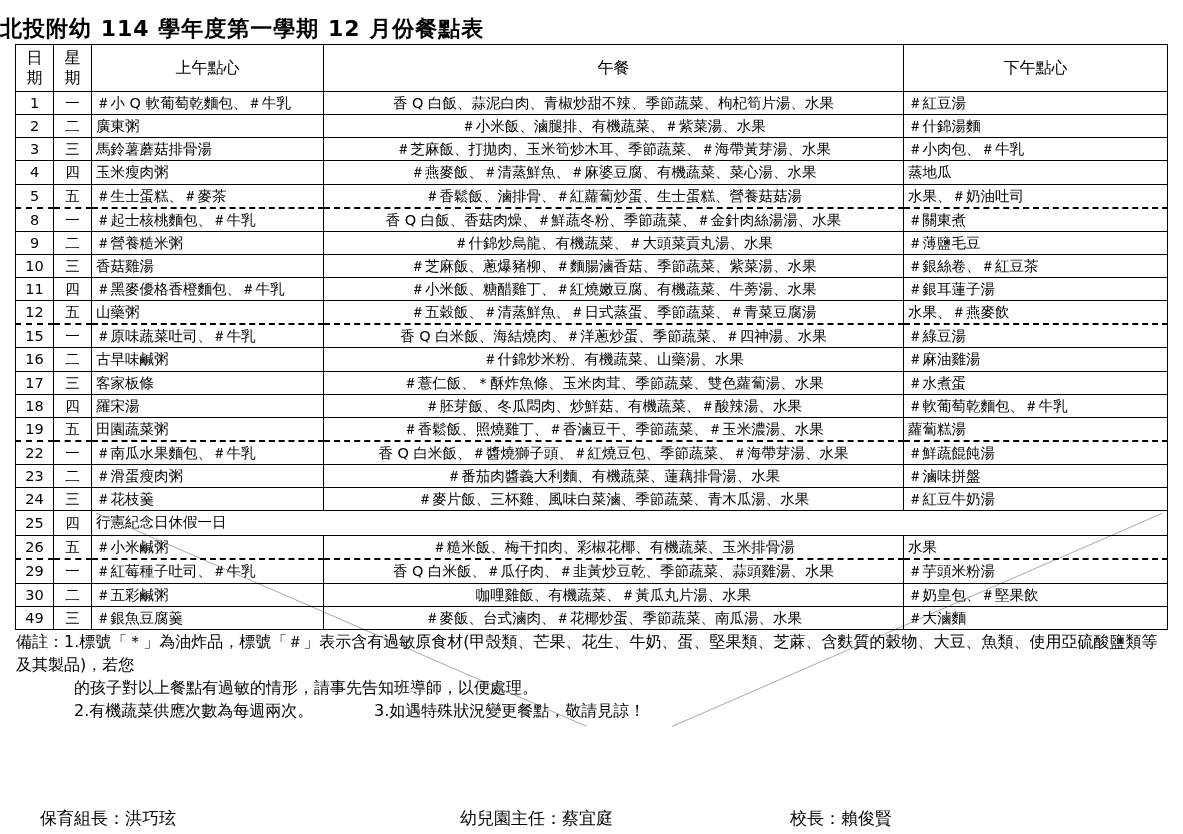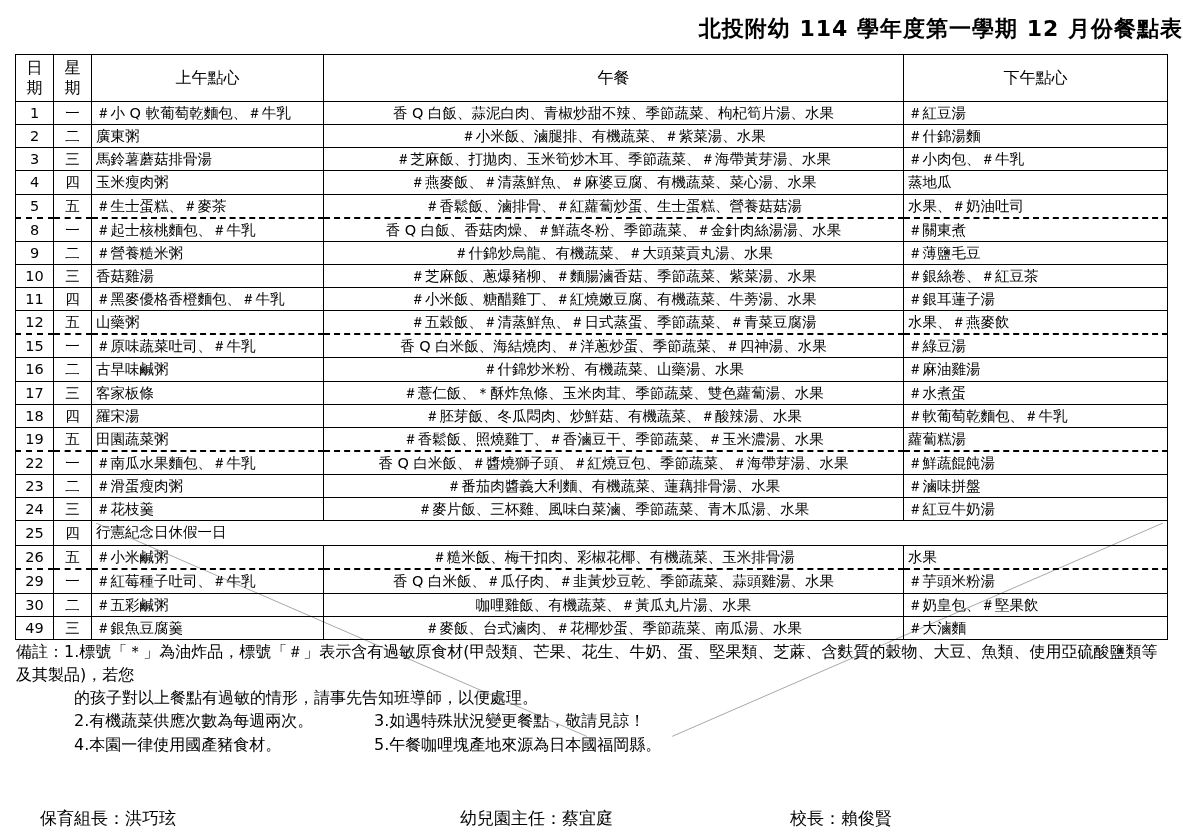--- a/index.html
+++ b/index.html
@@ -15,26 +15,25 @@
     position: relative;
     overflow: hidden;
   }
   .page {
     width: 1183px;
     height: 834px;
     position: relative;
     box-sizing: border-box;
   }
   .title {
-    text-align: right;
+    text-align: left;
     font-size: 22px;
     font-weight: 700;
     letter-spacing: 1px;
     margin-top: 14px;
-    margin-bottom: 10px;
   }
   table.menu {
     border-collapse: collapse;
     margin: 0 auto;
     width: 1152px;
     table-layout: fixed;
   }
   table.menu td, table.menu th {
     border: 1px solid #000000;
     font-size: 14.5px;
@@ -285,23 +284,20 @@
         </tr>
       </tbody>
   </table>
 
   <div class="notes">
     <span class="n-row">備註：1.標號「＊」為油炸品，標號「＃」表示含有過敏原食材(甲殼類、芒果、花生、牛奶、蛋、堅果類、芝蔴、含麩質的穀物、大豆、魚類、使用亞硫酸鹽類等及其製品)，若您</span>
     <span class="n-row indent">的孩子對以上餐點有過敏的情形，請事先告知班導師，以便處理。</span>
     <span class="n-row indent">
       <span class="two-col-a">2.有機蔬菜供應次數為每週兩次。</span><span>3.如遇特殊狀況變更餐點，敬請見諒！</span>
     </span>
-    <span class="n-row indent">
-      <span class="two-col-a">4.本園一律使用國產豬食材。</span><span>5.午餐咖哩塊產地來源為日本國福岡縣。</span>
-    </span>
   </div>
 
   <div class="footer">
     <div class="f1">保育組長：洪巧玹</div>
     <div class="f2">幼兒園主任：蔡宜庭</div>
     <div class="f3">校長：賴俊賢</div>
   </div>
 
 </div>
 

